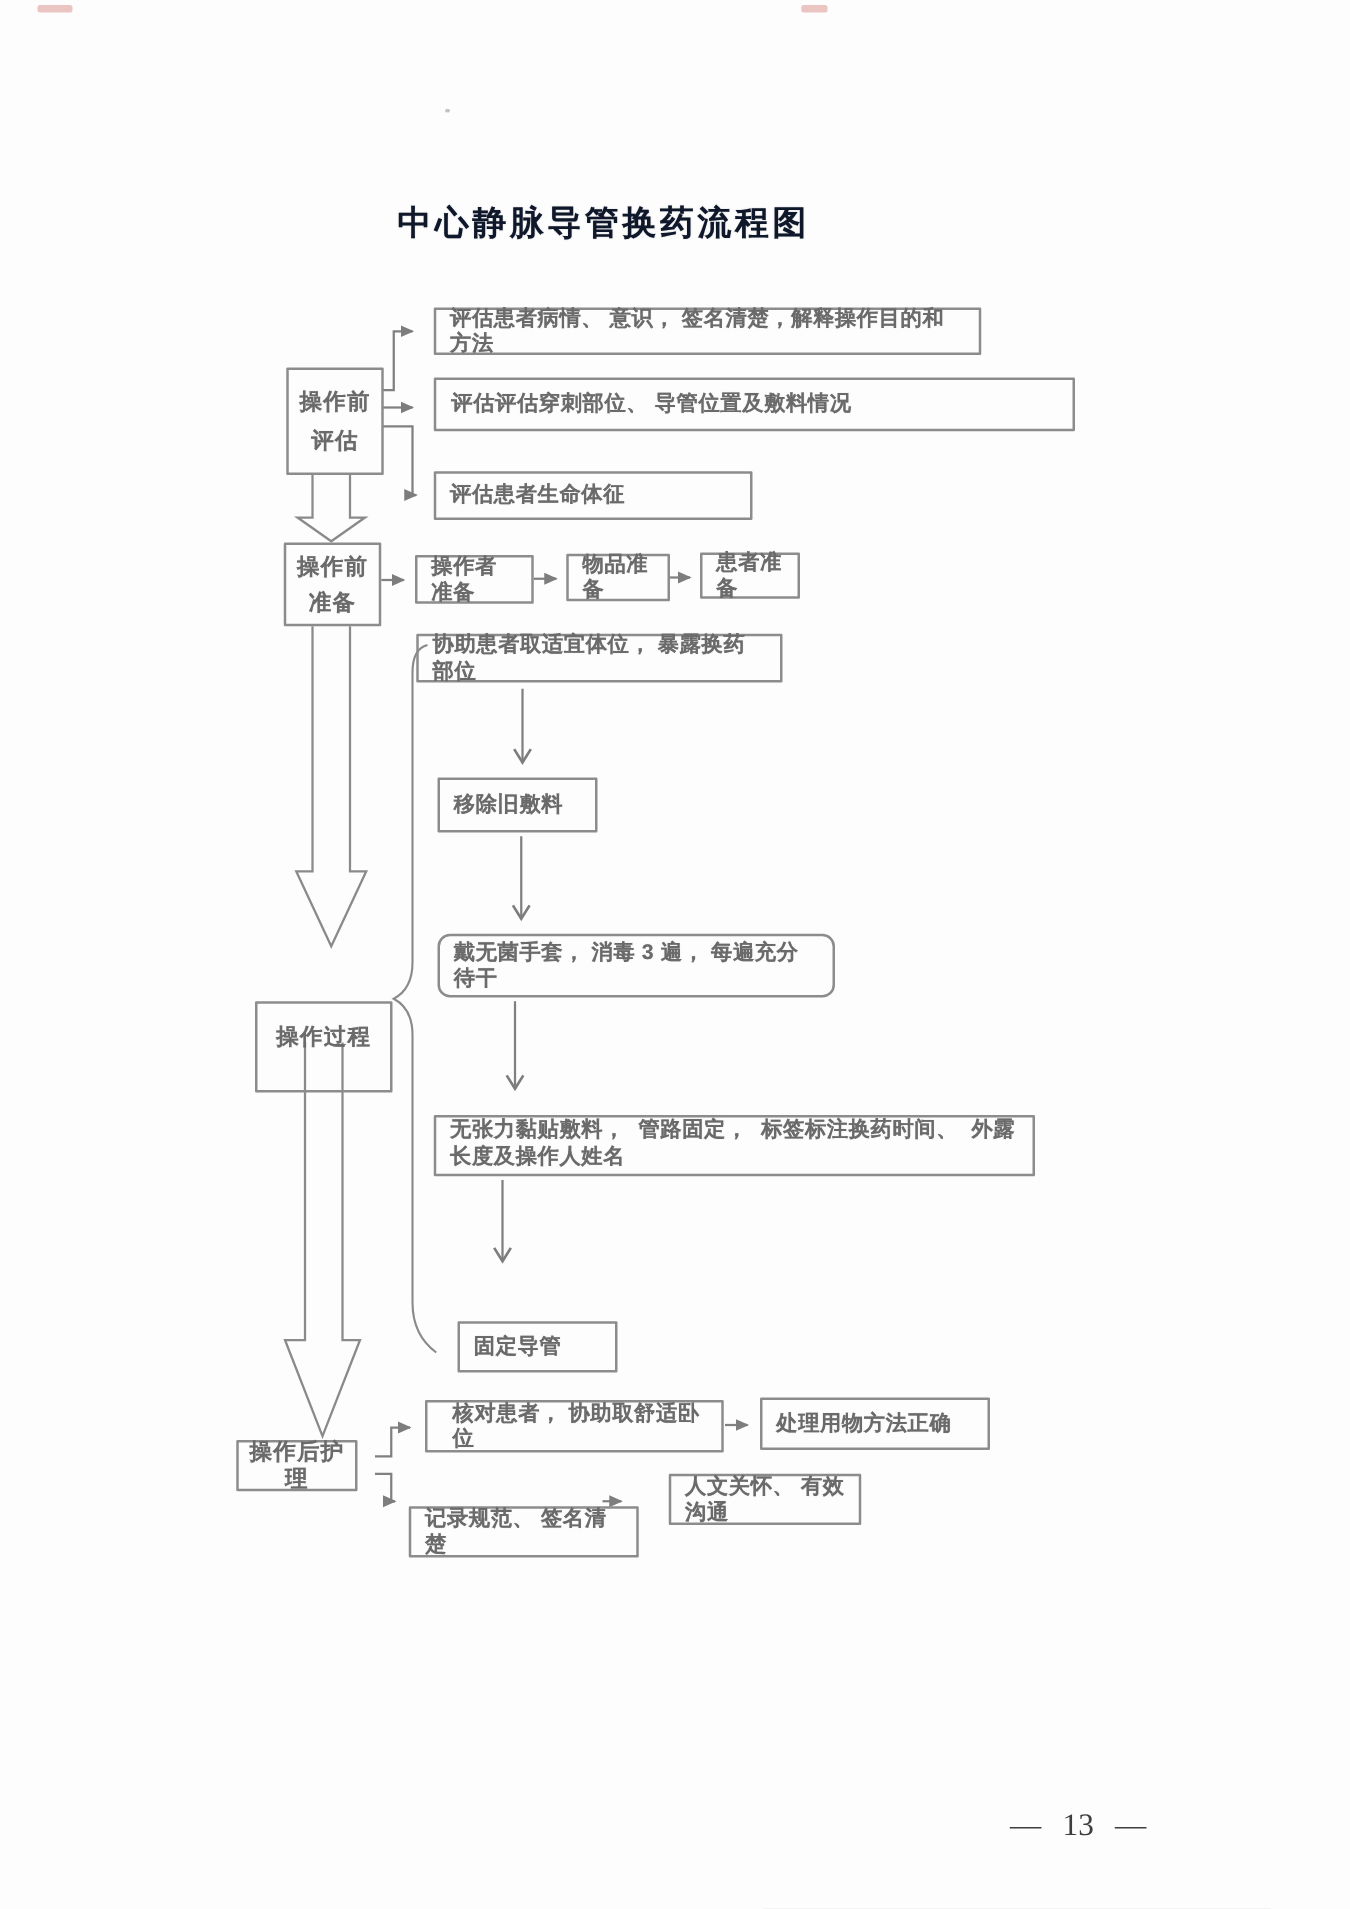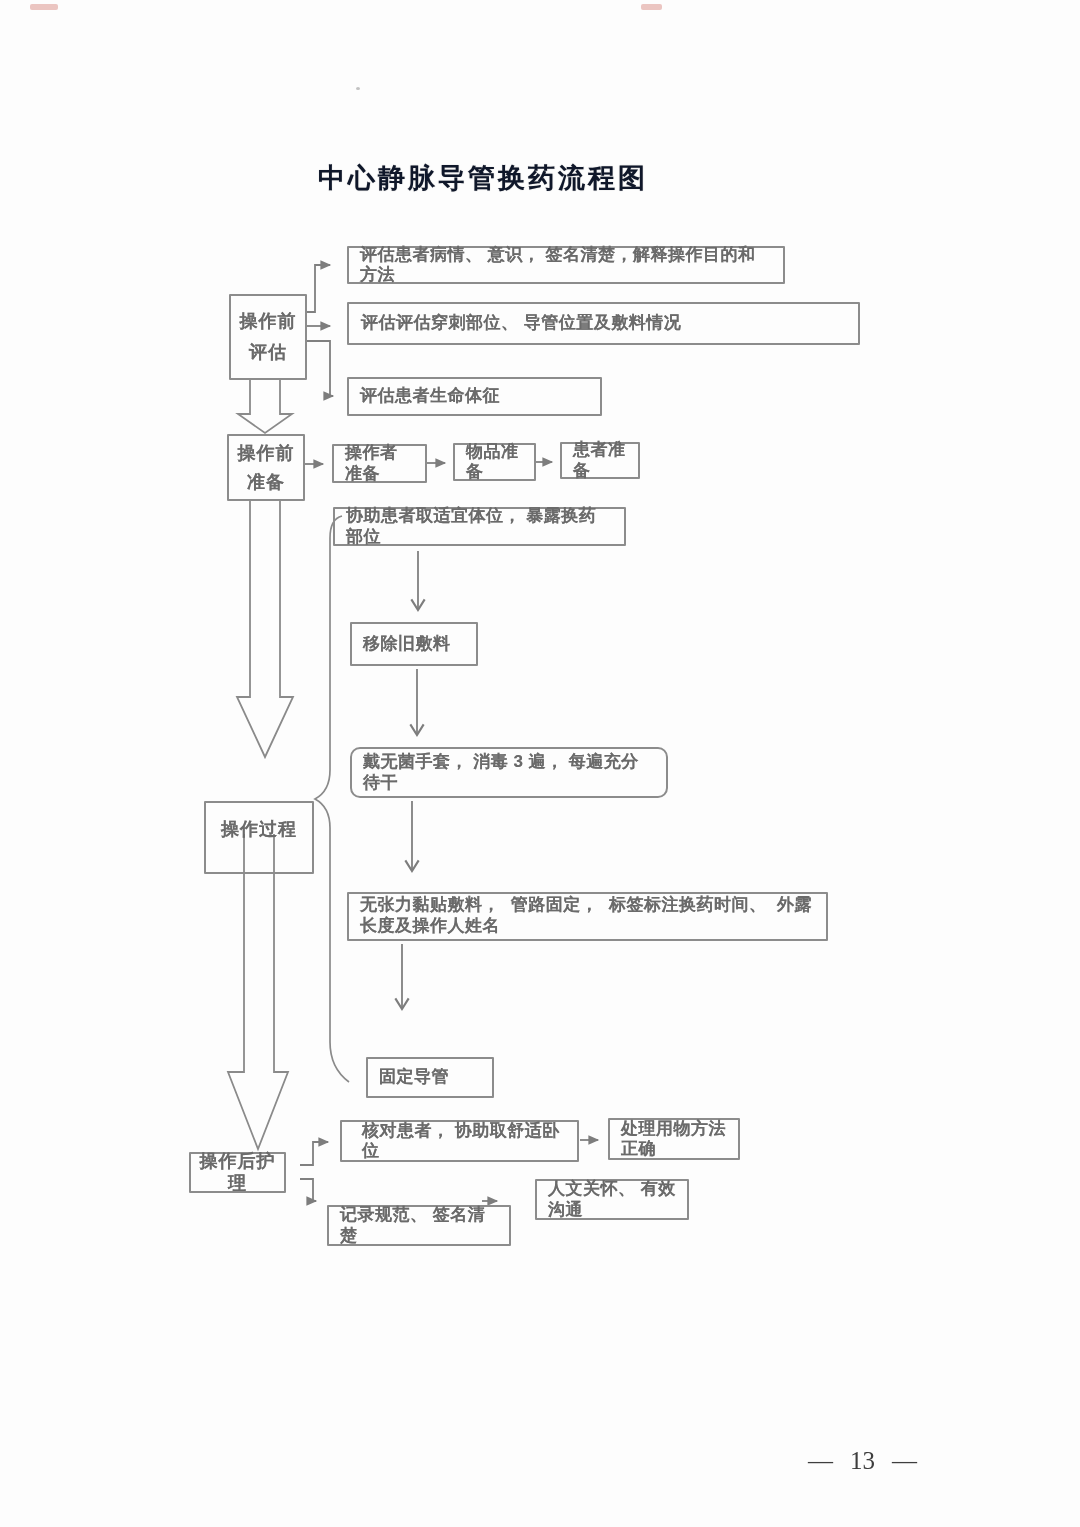--- a/index.html
+++ b/index.html
@@ -107,21 +107,21 @@
   <div class="box step" style="left:453px;top:443px;width:83px;height:38px;">物品准备</div>
   <div class="box step" style="left:560px;top:442px;width:80px;height:37px;">患者准备</div>
 
   <div class="box step" style="left:333px;top:507px;width:293px;height:39px;">协助患者取适宜体位， 暴露换药部位</div>
   <div class="box step" style="left:350px;top:622px;width:128px;height:44px;">移除旧敷料</div>
   <div class="box step" style="left:350px;top:747px;width:318px;height:51px;border-radius:10px;">戴无菌手套， 消毒 3 遍， 每遍充分待干</div>
   <div class="box step" style="left:347px;top:892px;width:481px;height:49px;font-family:Liberation Mono, monospace;">无张力黏贴敷料， 管路固定， 标签标注换药时间、 外露长度及操作人姓名</div>
   <div class="box step" style="left:366px;top:1057px;width:128px;height:41px;">固定导管</div>
 
   <div class="box step" style="left:340px;top:1120px;width:239px;height:42px;padding-left:20px;">核对患者， 协助取舒适卧位</div>
-  <div class="box step" style="left:608px;top:1118px;width:132px;height:42px;">处理用物方法正确</div>
+  <div class="box step" style="left:608px;top:1118px;width:184px;height:42px;">处理用物方法正确</div>
   <div class="box step" style="left:327px;top:1181px;width:184px;height:41px;margin-top:24px;">记录规范、 签名清楚</div>
   <div class="box step" style="left:507px;top:1179px;width:154px;height:41px;margin-left:28px;">人文关怀、 有效沟通</div>
 
   <div class="footer">
     <span>—</span>
     <span>13</span>
     <span>—</span>
   </div>
 
 </div>

